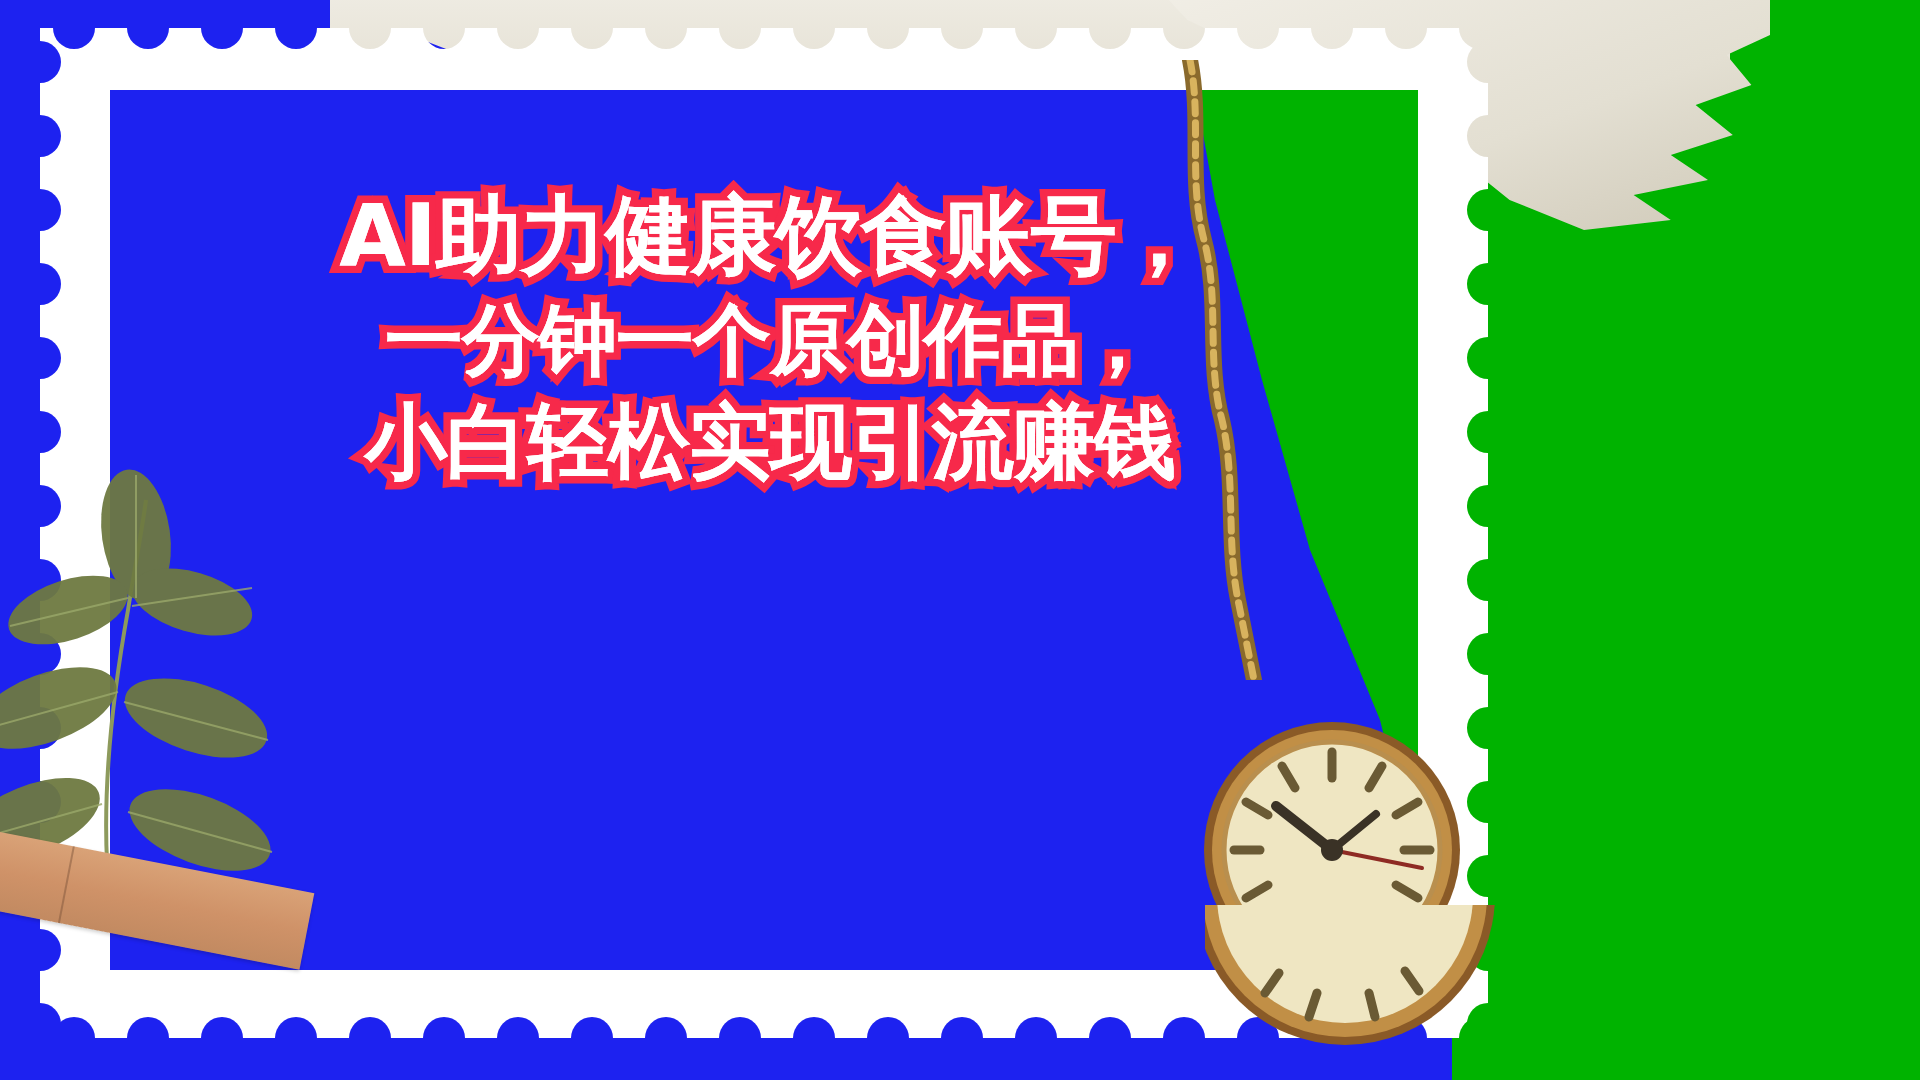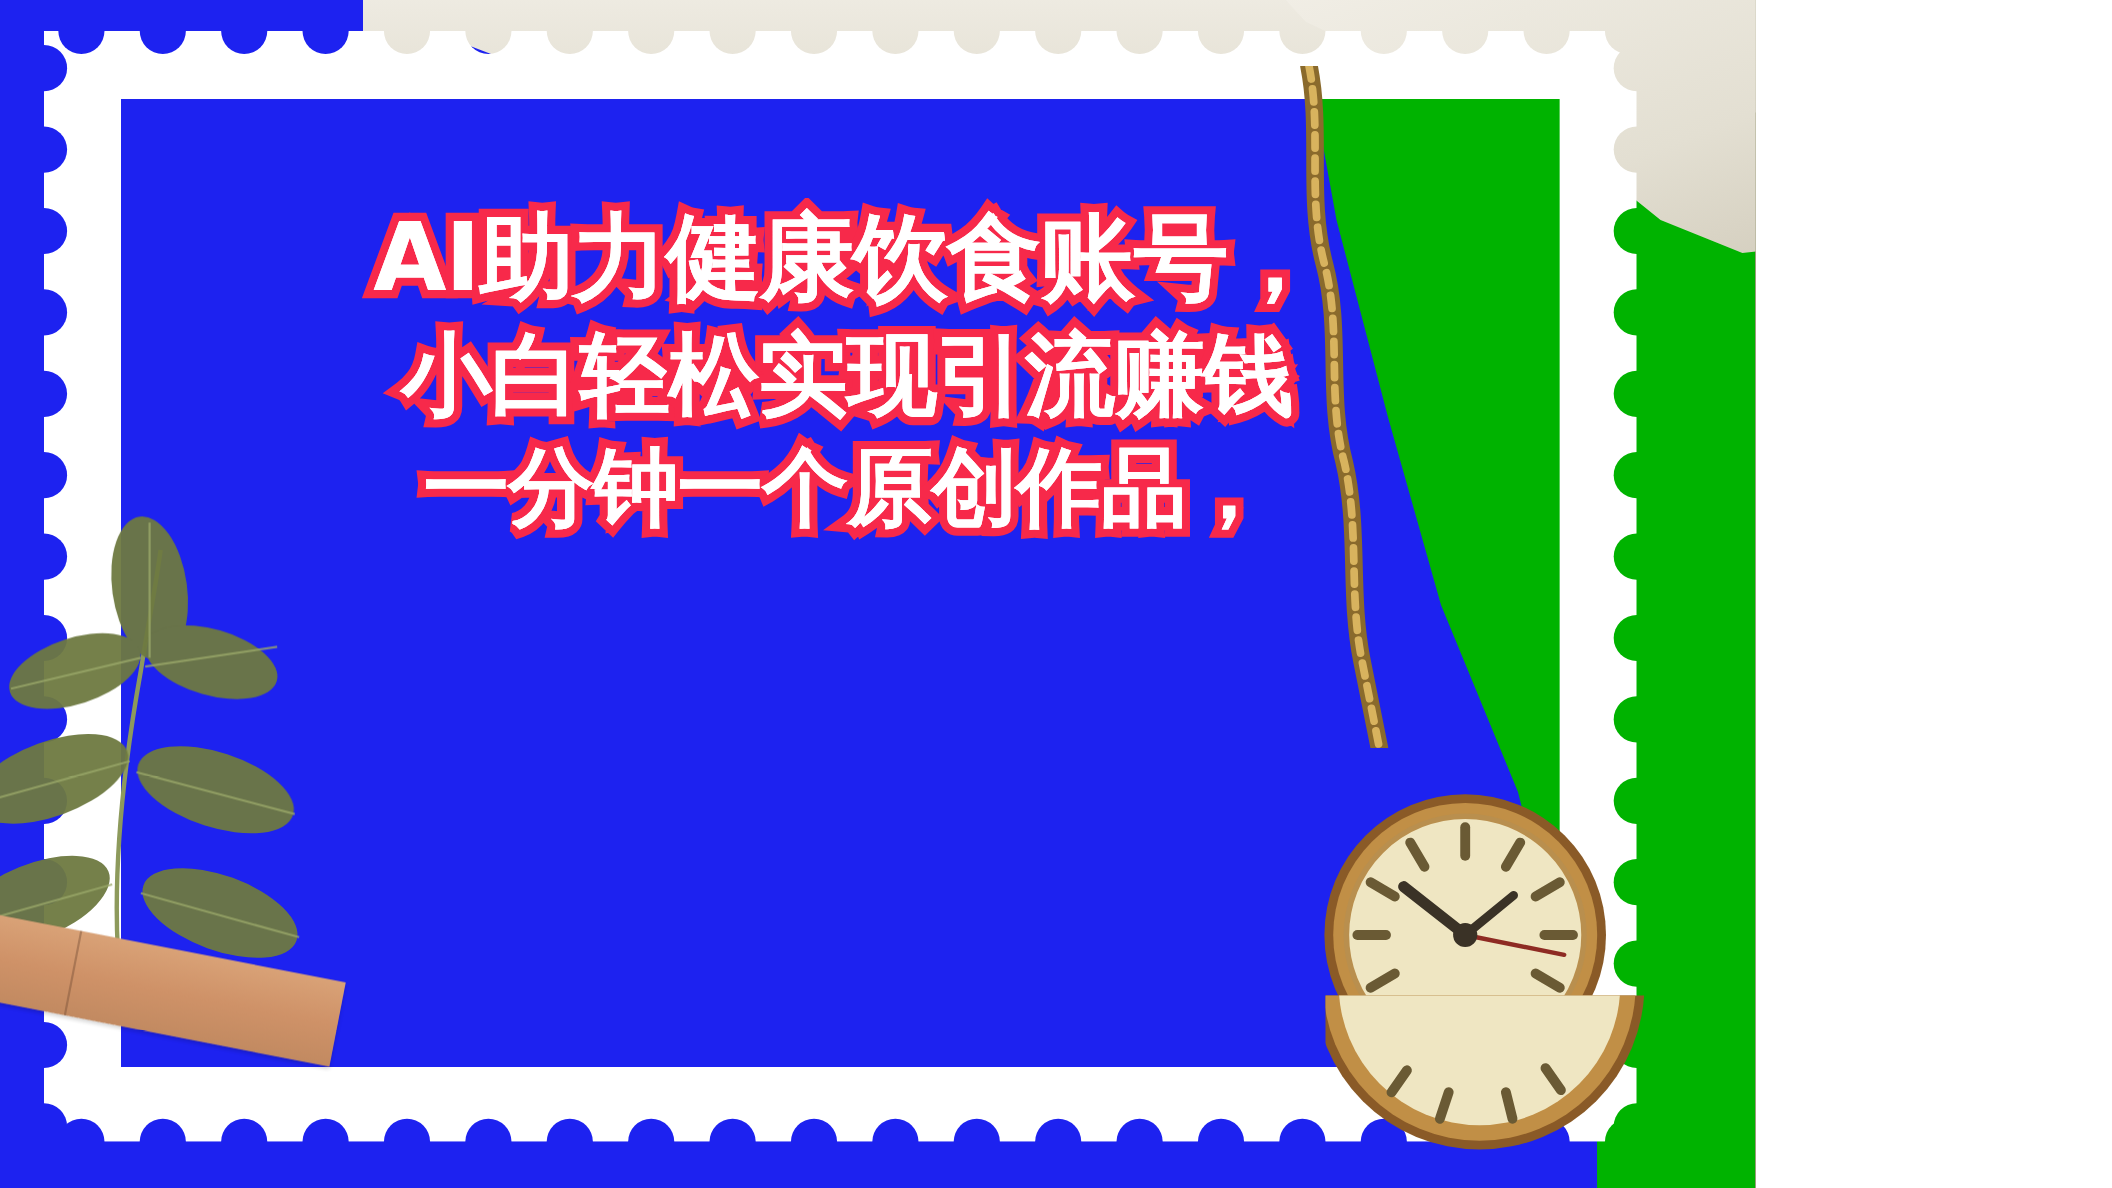--- a/index.html
+++ b/index.html
@@ -1,23 +1,23 @@
 <!DOCTYPE html>
 <html><head>
 <meta charset="utf-8">
 <style>
   html,body{margin:0;padding:0;background:#fff;}
   body{font-family:"Liberation Sans","DejaVu Sans",sans-serif;}
 
   #poster{
     position:relative;
-    width:1596px;
+    width:1920px;
     height:1080px;
     overflow:hidden;
-    background:#ec4899;
+    background:#15803d;
   }
 
   
   .bg-green{position:absolute;inset:0;background:#00b300;}
   .bg-blue{
     position:absolute;left:0;top:0;width:1455px;height:1080px;
     background:#1d22f0;
     clip-path:polygon(0 0, 380px 0, 1195px 0, 1215px 120px, 1262px 300px,
                       1310px 470px, 1380px 640px, 1420px 800px, 1452px 1000px,
                       1452px 1080px, 0 1080px);
@@ -261,17 +261,17 @@
     <g stroke="#6a5a34" stroke-width="9" stroke-linecap="round">
       <line x1="60" y1="88" x2="74" y2="68"></line>
       <line x1="104" y1="112" x2="112" y2="88"></line>
       <line x1="170" y1="112" x2="164" y2="88"></line>
       <line x1="214" y1="86" x2="200" y2="66"></line>
     </g>
   </svg>
 
   <div class="title-block">
     <span class="tline t1">AI助力健康饮食账号，</span>
+    <span class="tline t3">一分钟一个原创作品，</span>
     <span class="tline t4">小白轻松实现引流赚钱</span>
-    <span class="tline t3">一分钟一个原创作品，</span>
   </div>
 
 </div>
 
 </body></html>

